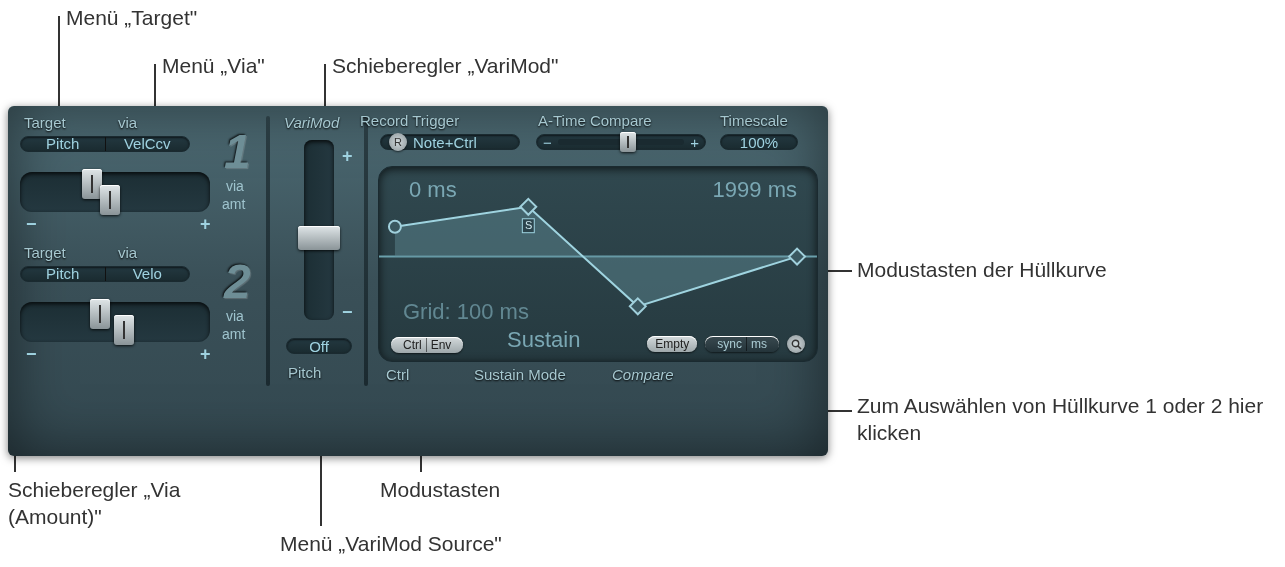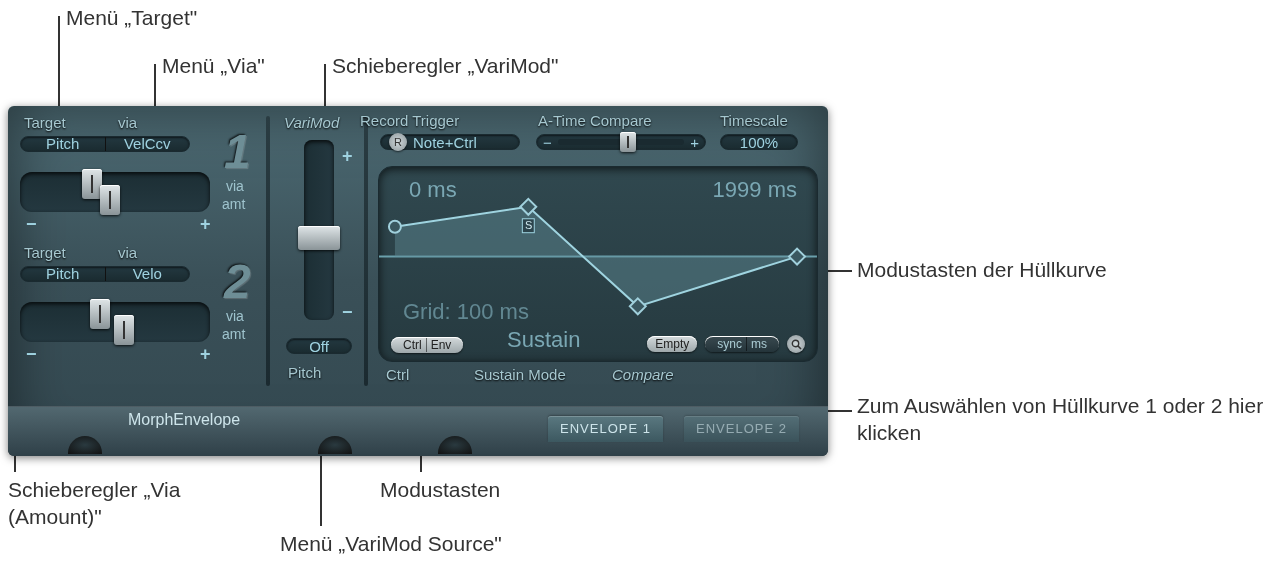--- a/index.html
+++ b/index.html
@@ -325,24 +325,14 @@
             <line x1="7" y1="7" x2="10" y2="10" stroke="#333" stroke-width="1.6"></line>
           </svg>
       </div>
     </div>
   </div>
 
   <div style="position:absolute; left:378px; top:260px;" class="section-label">Ctrl</div>
   <div style="position:absolute; left:466px; top:260px;" class="section-label">Sustain Mode</div>
   <div style="position:absolute; left:604px; top:260px;font-style:italic;" class="section-label">Compare</div>
 
-  <div class="bottom-bar">
-    <div style="position:absolute; left:120px; top:4px; color:#cde4ea; font-size:16px;">MorphEnvelope</div>
-
-    <div style="position:absolute; left:60px; bottom:2px; width:34px; height:18px; border-radius:18px 18px 0 0; background:radial-gradient(#2a3a40,#111);"></div>
-    <div style="position:absolute; left:310px; bottom:2px; width:34px; height:18px; border-radius:18px 18px 0 0; background:radial-gradient(#2a3a40,#111);"></div>
-    <div style="position:absolute; left:430px; bottom:2px; width:34px; height:18px; border-radius:18px 18px 0 0; background:radial-gradient(#2a3a40,#111);"></div>
-
-    <div class="tab" style="left:540px;">ENVELOPE 1</div>
-    <div class="tab inactive" style="left:676px;">ENVELOPE 2</div>
-  </div>
 
 </div>
 
 </body></html>

